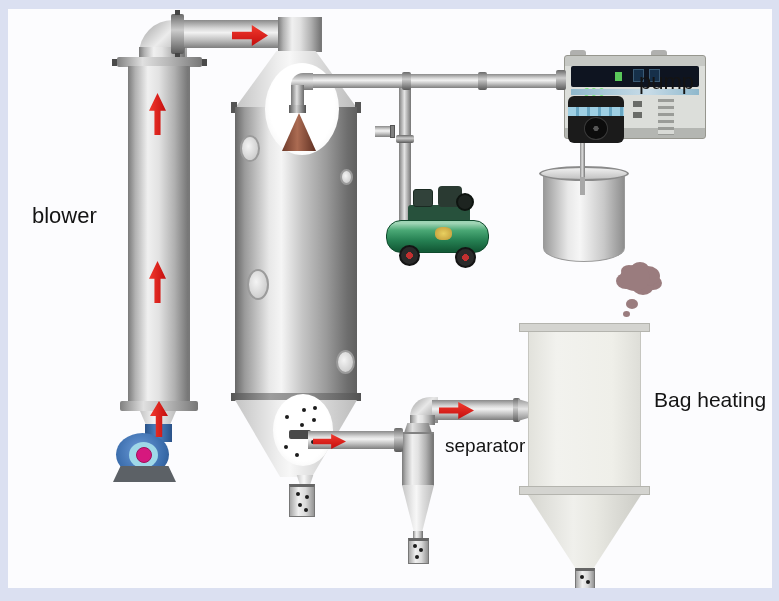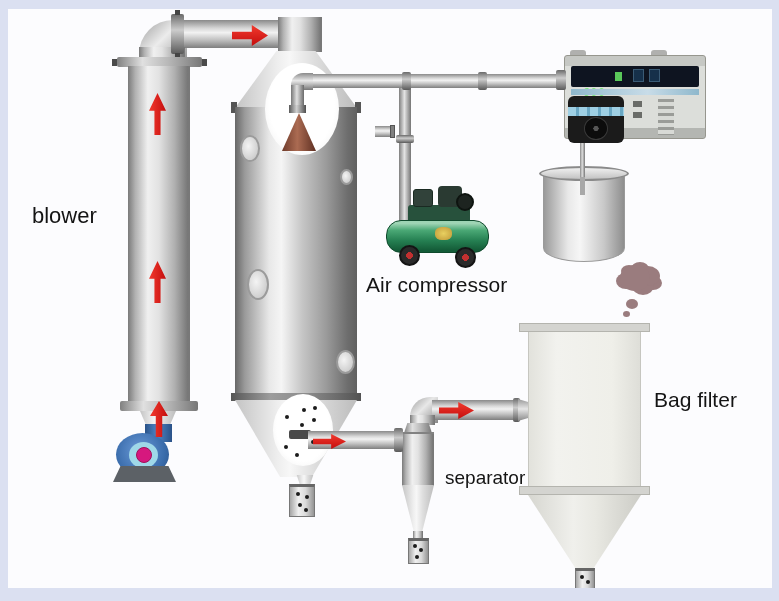--- a/index.html
+++ b/index.html
@@ -168,25 +168,23 @@
   <div class="abs" style="left:535px;top:166px;width:82px;height:87px;background:linear-gradient(90deg,#9a9a9a,#e8e8e8 30%,#f6f6f6 45%,#c8c8c8 75%,#8e8e8e);border:1px solid #9a9a9a;border-top:none;border-radius:0 0 50% 50% / 0 0 16% 16%;box-sizing:border-box;z-index:2;"></div>
   <div class="abs" style="left:572px;top:168px;width:5px;height:18px;background:#a8a8a8;z-index:4;"></div>
 
   <div class="abs cloud-blob" style="left:612px;top:256px;width:30px;height:26px;box-shadow:13px -2px 0 -3px #9a7c7e,-9px 3px 0 -5px #9a7c7e,8px 8px 0 -4px #9a7c7e,5px -9px 0 -6px #9a7c7e,-6px -7px 0 -7px #9a7c7e,18px 5px 0 -6px #9a7c7e;"></div>
   <div class="abs cloud-blob" style="left:618px;top:290px;width:12px;height:10px;"></div>
   <div class="abs cloud-blob" style="left:615px;top:302px;width:7px;height:6px;"></div>
 
   <div class="label" style="left:24px;top:189px;font-size:22px;">
     <span>blower</span>
   </div>
-  <div class="label" style="left:358px;top:258px;">
-    <span>Air compressor</span>
-  </div>
   <div class="label" style="left:631px;top:55px;font-size:22px;">
+    <span>pump</span>
   </div>
   <div class="label" style="left:646px;top:373px;">
-    <span>Bag filter</span>
+    <span>Bag heating</span>
   </div>
   <div class="label" style="left:432px;top:421px;font-size:19px;line-height:31px;">
-    <span style="padding-left:5px;margin-top:32px;">separator</span>
+    <span style="padding-left:5px;">separator</span>
   </div>
 
 </div>
 
 </body></html>

